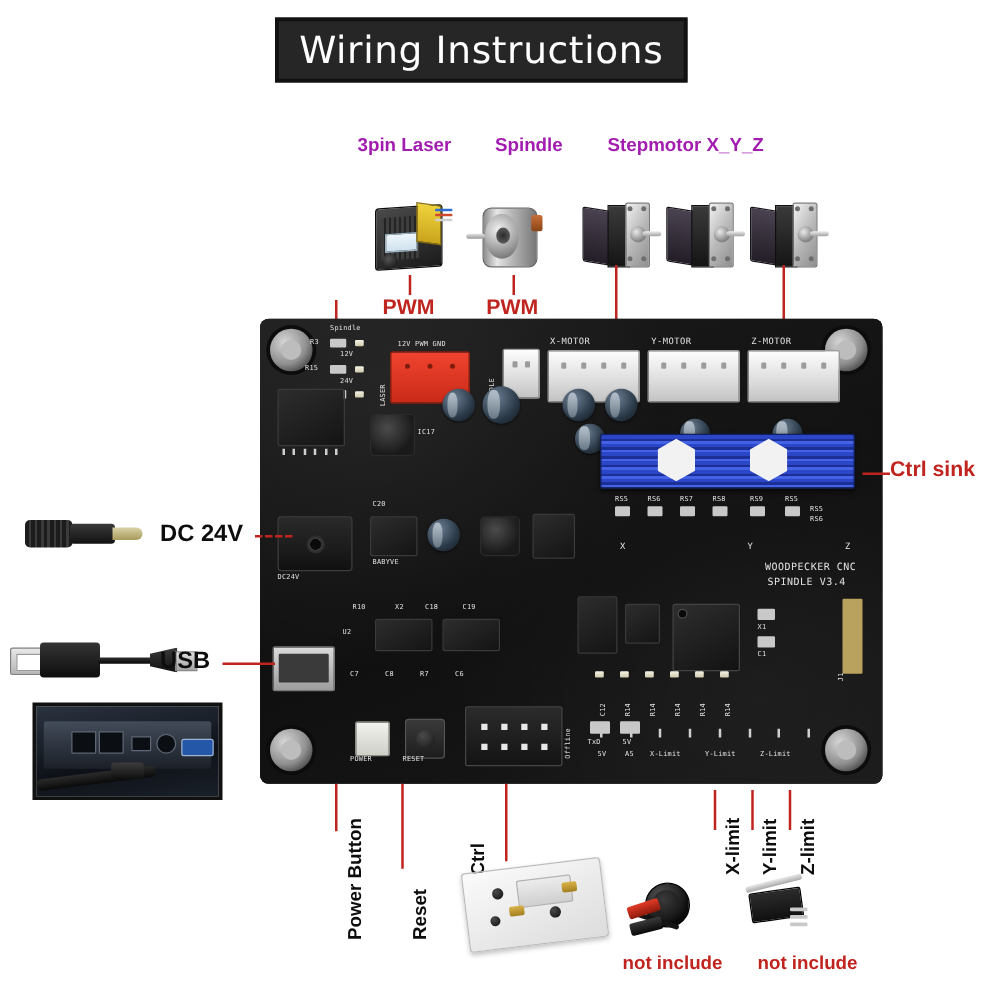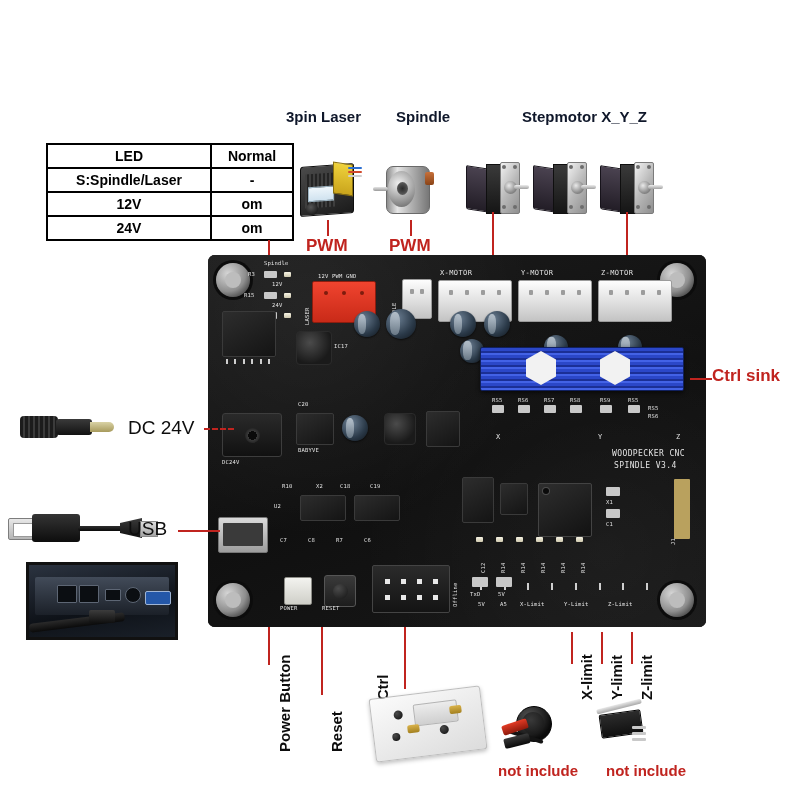--- a/index.html
+++ b/index.html
@@ -27,25 +27,25 @@
   .led-table{left:46px;top:143px;border-collapse:collapse;}
   .led-table td{
     border:2px solid #000;font-size:14px;font-weight:bold;
     text-align:center;padding:3px 6px;background:#fff;color:#000;
     font-family:"Liberation Sans", sans-serif;
   }
   .led-table td.c1{width:150px;}
   .led-table td.c2{width:68px;}
 
   
-  .hdr{font-size:15px;font-weight:bold;color:#0f172a;white-space:nowrap;}
+  .hdr{font-size:15px;font-weight:bold;color:#a21caf;white-space:nowrap;}
 
   
   .red{color:#c0241f;font-weight:bold;white-space:nowrap;}
-  .blk{color:#0d0d0d;font-weight:normal;white-space:nowrap;}
+  .blk{color:#0d0d0d;font-weight:bold;white-space:nowrap;}
 
   
   .vline{background:#c0241f;width:2px;}
   .hline{background:#c0241f;height:2px;}
   .hline-dash{height:0;border-top:2px dashed #c0241f;}
 
   
   .vlabel{
     transform-origin:left top;transform:rotate(-90deg);
     font-size:15px;font-weight:bold;white-space:nowrap;color:#0d0d0d;
@@ -413,45 +413,28 @@
     transform:rotate(-14deg);
   }
   .ms-pins{position:absolute;left:40px;top:26px;width:20px;height:16px;}
   .ms-pins i{position:absolute;width:14px;height:3px;background:#c9c9c9;border-radius:1px;}
 </style>
 </head>
 <body>
 
 <div id="stage">
 
-
-  <table class="abs led-table">
-    <tbody>
-        <tr>
-      <td class="c1">LED</td>
-      <td class="c2">Normal</td>
-    </tr>
-    <tr>
-      <td class="c1">S:Spindle/Laser</td>
-      <td class="c2">-</td>
-    </tr>
-    <tr>
-      <td class="c1">12V</td>
-      <td class="c2">om</td>
-    </tr>
-    <tr>
-      <td class="c1">24V</td>
-      <td class="c2">om</td>
-    </tr>
-  </tbody>
-    </table>
+  <div class="abs title-banner">
+    <span>Wiring Instructions</span>
+  </div>
+
 
   <div class="abs hdr" style="left:286px;top:108px;">3pin Laser</div>
   <div class="abs hdr" style="left:396px;top:108px;">Spindle</div>
-  <div class="abs hdr" style="left:486px;top:108px;margin-left:36px;">Stepmotor X_Y_Z</div>
+  <div class="abs hdr" style="left:486px;top:108px;">Stepmotor X_Y_Z</div>
 
   <div>
     <div class="laser-body">
       <div class="laser-fins"></div>
       <div class="laser-label"></div>
     </div>
     <div class="abs laser-yellow" style="left:333px;top:163px;"></div>
     <div class="abs laser-lens" style="left:306px;top:203px;"></div>
     <div class="abs laser-wires" style="left:348px;top:167px;">
       <i style="background:#2d6fd1;top:0;"></i>

